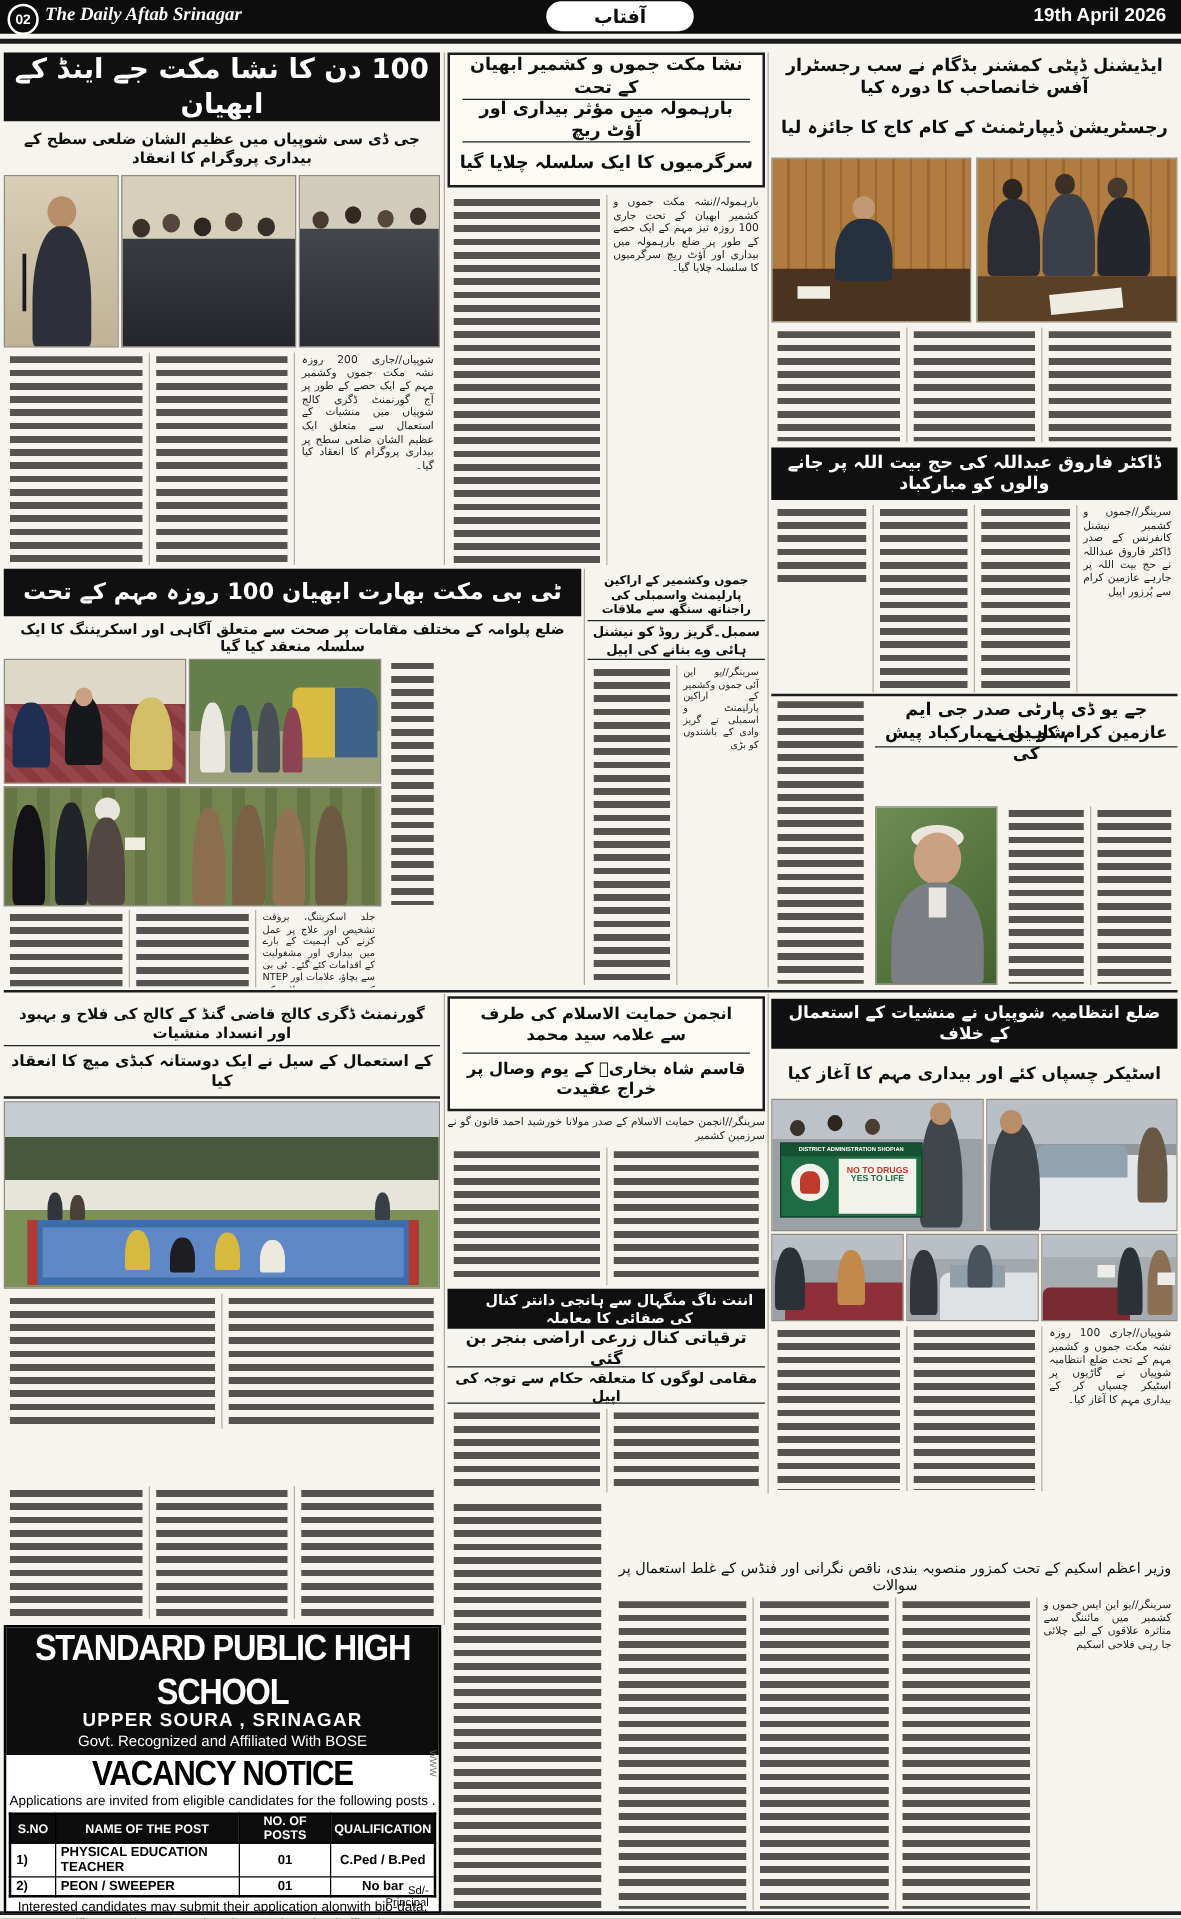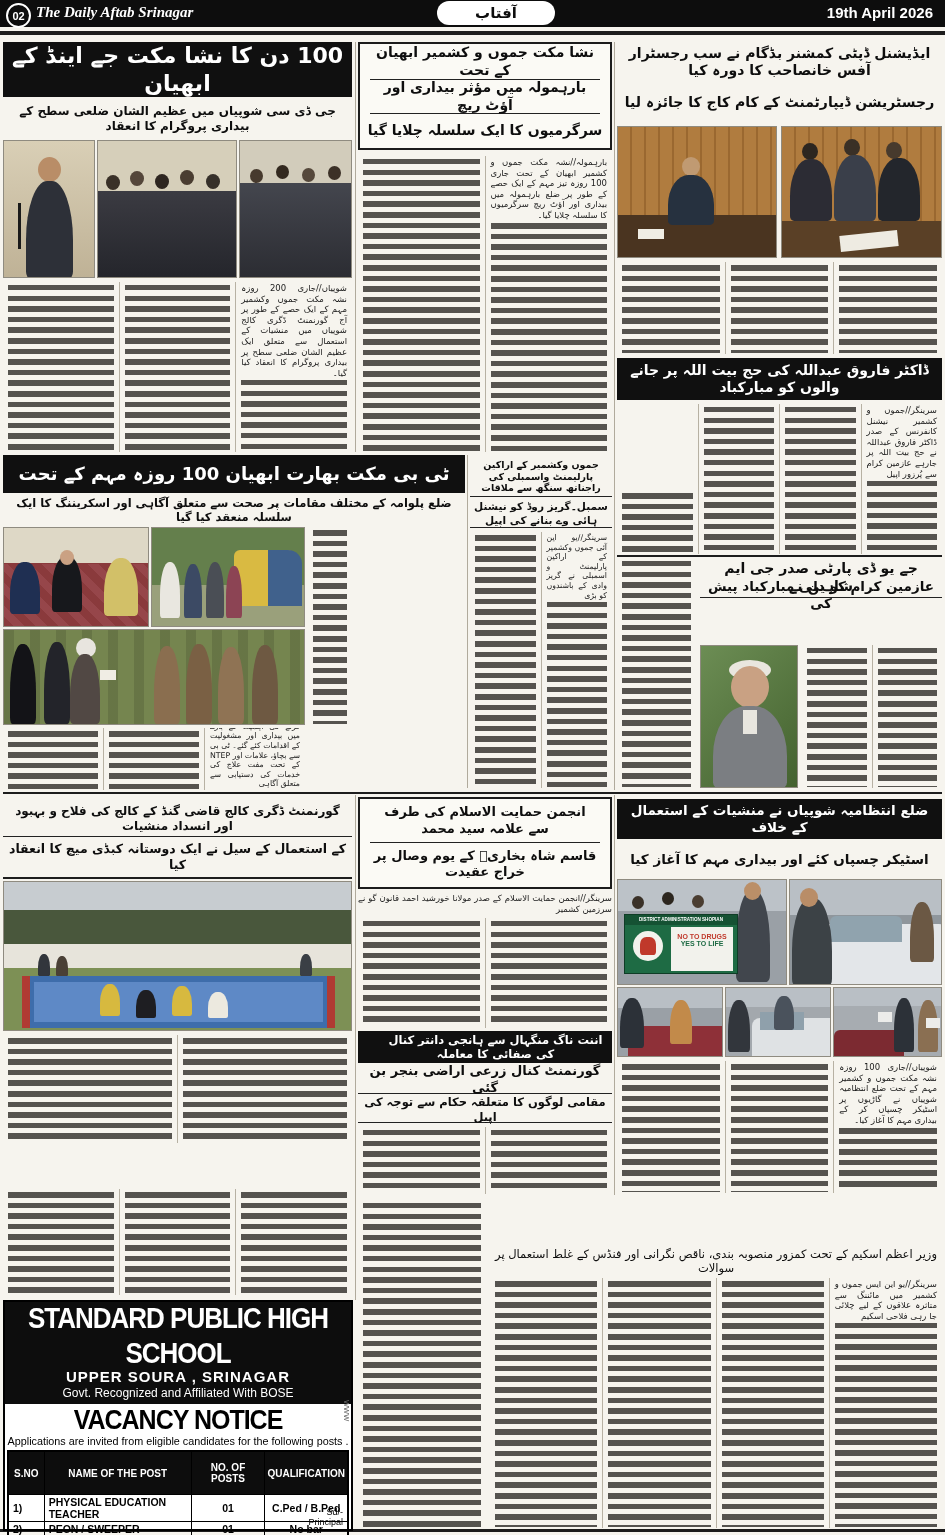--- a/index.html
+++ b/index.html
@@ -9,21 +9,21 @@
   .u{font-family:"DejaVu Sans",sans-serif;direction:rtl;}
   
   .hlw{background:#101010;color:#fff;font-weight:bold;display:flex;align-items:center;
        justify-content:center;text-align:center;line-height:1.25;padding:0 5px;box-sizing:border-box;}
   .hlb{color:#0e0e0e;font-weight:bold;display:flex;align-items:center;justify-content:center;
        text-align:center;line-height:1.25;padding:0 4px;box-sizing:border-box;}
   .undr{border-bottom:1.5px solid #222;}
   .boxed{border:2px solid #1c1c1c;background:#fbfaf5;}
   
   .cols{display:flex;flex-direction:row-reverse;box-sizing:border-box;}
-  .col{flex:1 1 0;display:flex;flex-direction:column;overflow:hidden;padding:1px 5px;
+  .col{flex:1 1 0;display:flex;flex-direction:row;overflow:hidden;padding:1px 5px;
        border-left:1px solid #b7b1a3;box-sizing:border-box;justify-content:flex-end;}
   .col:last-child{border-left:none;}
   .lead{font-size:8.5px;line-height:10.6px;text-align:justify;color:#1b1b1b;
         font-family:"DejaVu Sans",sans-serif;direction:rtl;}
   .fill{flex:1 1 auto;margin-top:2px;opacity:.8;
         background-image:repeating-linear-gradient(#2d2b27 0 5.5px,transparent 5.5px 10.6px);}
   .vr{position:absolute;width:1px;background:#b0aa9c;}
   .hr{position:absolute;background:#1d1d1d;}
   
   .ph{position:absolute;overflow:hidden;border:1px solid #8f8b80;box-sizing:border-box;background:#c8c2b0;}
@@ -44,21 +44,21 @@
   #ad{position:absolute;left:3px;top:1300px;width:350px;height:231px;border:2px solid #000;
       background:#fff;box-sizing:border-box;}
   .ad-head{background:#0d0d0d;color:#fff;text-align:center;padding:3px 2px 4px;}
   .ad-l1{font-size:26px;font-weight:bold;transform:scaleY(1.12);letter-spacing:-1px;}
   .ad-l2{font-size:15px;font-weight:bold;letter-spacing:1px;margin-top:1px;}
   .ad-l3{font-size:12px;margin-top:1px;}
   .ad-title{font-size:25px;font-weight:bold;text-align:center;transform:scaleY(1.12);
             letter-spacing:-1px;margin:1px 0 0;}
   .ad-intro{font-size:10.8px;text-align:center;margin-top:1px;}
   #ad table{width:342px;margin:3px auto 0;border-collapse:collapse;border:2px solid #000;}
-  #ad th{background:#0d0d0d;color:#fff;font-size:10px;padding:10px 2px;border:1px solid #000;}
+  #ad th{background:#0d0d0d;color:#fff;font-size:10px;padding:0 2px;border:1px solid #000;}
   #ad td{border:1.5px solid #000;font-size:10.5px;font-weight:bold;padding:1px 4px;}
   .ad-note{font-size:10.8px;text-align:center;padding:2px 8px 0;line-height:13px;}
   .ad-sig{position:absolute;right:8px;bottom:2px;font-size:9px;text-align:right;line-height:10px;}
   .ad-wm{position:absolute;right:0px;top:98px;writing-mode:vertical-rl;font-size:7.5px;color:#666;}
 </style>
 </head>
 <body>
 
 <div id="page">
 
@@ -306,21 +306,21 @@
   <div class="abs cols" style="left:358px;top:918px;width:254px;height:110px;">
     <div class="col">
         <div class="fill"></div>
       </div>
     <div class="col">
         <div class="fill"></div>
       </div>
   </div>
 
   <div class="abs hlw u" style="left:358px;top:1031px;width:254px;height:32px;font-size:11.5px;padding-left:26px;">اننت ناگ منگہال سے ہانجی دانتر کنال کی صفائی کا معاملہ</div>
-  <div class="abs hlb u undr" style="left:358px;top:1066px;width:254px;height:28px;font-size:13px;margin:0;">گورنمنٹ کنال زرعی اراضی بنجر بن گئی</div>
+  <div class="abs hlb u undr" style="left:358px;top:1066px;width:254px;height:28px;font-size:13px;margin:0;">ترقیاتی کنال زرعی اراضی بنجر بن گئی</div>
   <div class="abs hlb u undr" style="left:358px;top:1097px;width:254px;height:26px;font-size:11.5px;">مقامی لوگوں کا متعلقہ حکام سے توجہ کی اپیل</div>
   <div class="abs cols" style="left:358px;top:1127px;width:254px;height:67px;">
     <div class="col">
         <div class="fill"></div>
       </div>
     <div class="col">
         <div class="fill"></div>
       </div>
   </div>
   <div class="abs cols" style="left:358px;top:1200px;width:128px;height:328px;">

